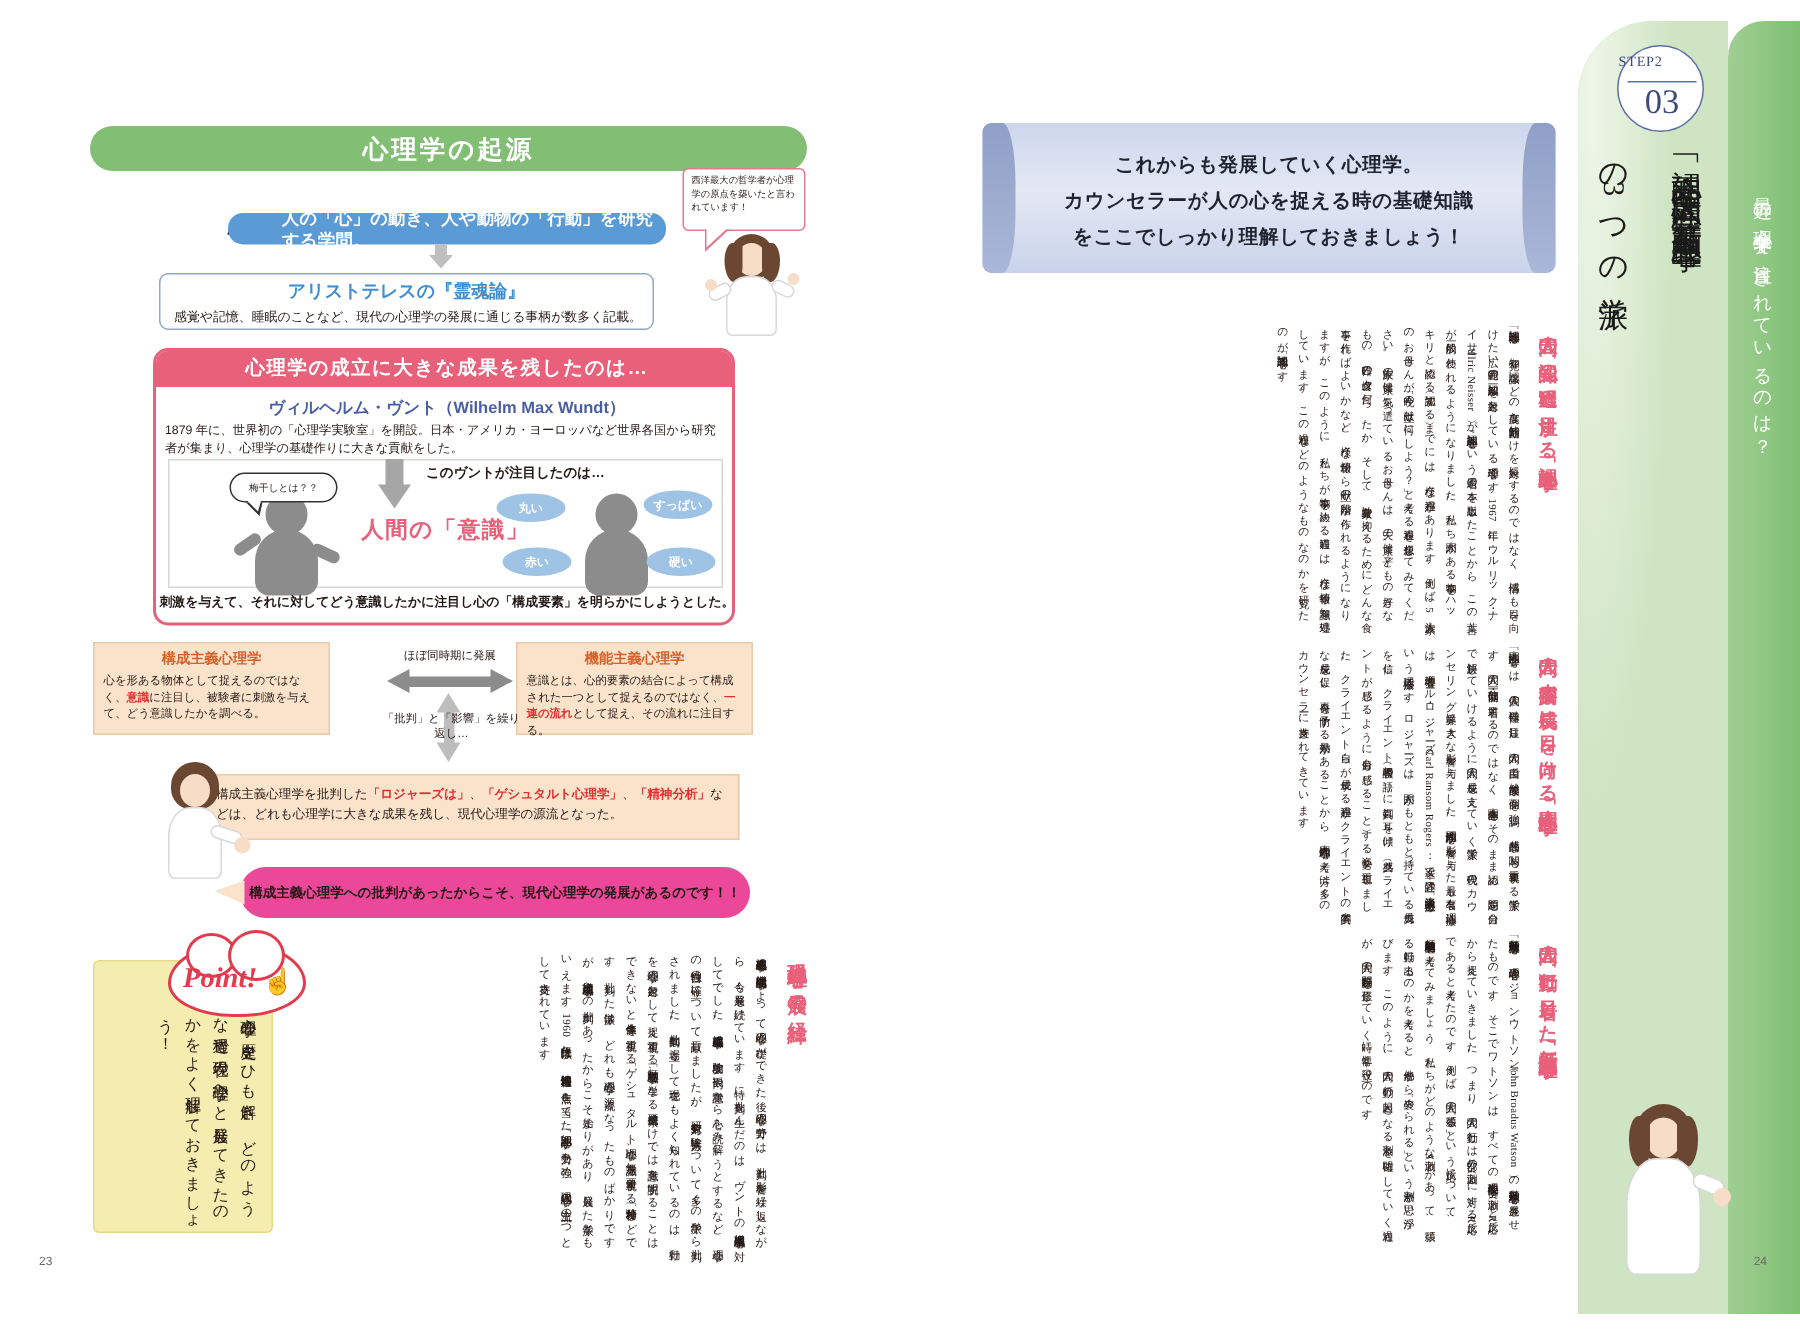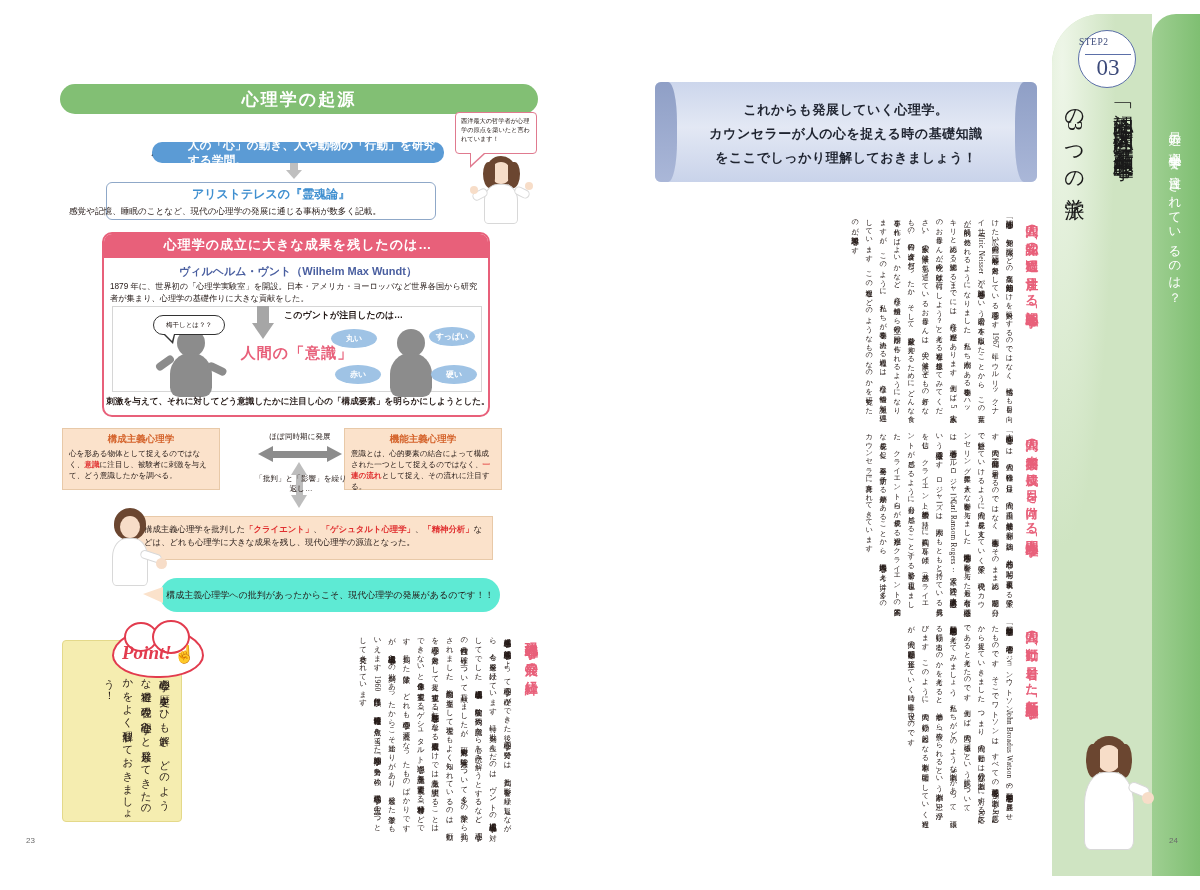--- a/index.html
+++ b/index.html
@@ -45,21 +45,21 @@
 
   .aristotle-box {
     position:absolute; left:106px; top:182px; width:330px; height:38px;
     border:1px solid #8fa8c8; border-radius:6px; background:#fff;
   }
   .aristotle-title {
     text-align:center; margin-top:3px; font-family:"Liberation Sans", sans-serif;
     font-weight:bold; font-size:12px; color:#3f8fd0;
   }
   .aristotle-sub {
-    position:absolute; left:-38px; top:23px; width:406px; 
+    position:absolute; left:-38px; top:23px; width:406px; text-align:center;
     font-family:"Liberation Sans", sans-serif; font-size:8.6px; color:#231815;
   }
 
   .bubble-top {
     position:absolute; left:455px; top:112px; width:82px; height:42px;
     border:1px solid #e07a8f; border-radius:4px; background:#fff;
     font-family:"Liberation Sans", sans-serif; font-size:6.2px; line-height:1.45;
     color:#231815; padding:4px 4px 0 5px;
   }
   .bubble-top:after{
@@ -193,23 +193,23 @@
   .crit-box {
     position:absolute; left:135px; top:516px; width:358px; height:44px;
     background:#fbe2cb; border:1px solid #e8c9a8;
     font-family:"Liberation Sans", sans-serif; font-size:8.4px; line-height:1.6;
     color:#231815; padding:6px 8px;
   }
   .crit-box .rd { color:#e03030; font-weight:bold; }
 
   .speech-orange {
     position:absolute; left:160px; top:578px; width:340px; height:34px;
-    background:#5eead4; border-radius:17px;
+    background:#ec4899; border-radius:17px;
     font-family:"Liberation Sans", sans-serif; font-size:9px; color:#231815;
-    display:flex; align-items:center; justify-content:center;
+    display:flex; align-items:center; justify-content:center;font-weight:bold;
   }
   .speech-orange:after{
     content:""; position:absolute; left:-17px; top:9px;
     border-top:7px solid transparent; border-bottom:9px solid transparent; border-right:20px solid #fbe2cb;
   }
 
   
   .point-card {
     position:absolute; left:62px; top:640px; width:120px; height:182px;
     background:#f5edb0; border:1px solid #e4d98a; border-radius:4px;
@@ -429,21 +429,21 @@
         <div class="bar"></div>
         <div class="rh"></div>
     </div>
     <div class="vdbl-arrow">
       <div class="up"></div>
         <div class="bar"></div>
         <div class="dn"></div>
     </div>
     <div class="mid-note2">「批判」と「影響」を繰り返し…</div>
 
-    <div class="crit-box"><span>構成主義心理学を批判した</span><span class="rd">「クライエント」</span><span>、</span><span class="rd">「ゲシュタルト心理学」</span><span>、</span><span class="rd">「精神分析」</span><span>などは、どれも心理学に大きな成果を残し、現代心理学の源流となった。</span></div>
+    <div class="crit-box"><span>構成主義心理学を批判した</span><span class="rd">「ロジャーズは」</span><span>、</span><span class="rd">「ゲシュタルト心理学」</span><span>、</span><span class="rd">「精神分析」</span><span>などは、どれも心理学に大きな成果を残し、現代心理学の源流となった。</span></div>
 
     <div class="woman" style="left:104px; top:508px; width:60px; height:100px;">
       <div class="w-hair" style="left:10px; top:0; width:32px; height:32px;"></div>
       <div class="w-face" style="left:16px; top:8px; width:20px; height:22px;"></div>
       <div class="w-coat" style="left:8px; top:30px; width:36px; height:48px;"></div>
       <div class="w-arm" style="left:36px; top:44px; width:22px; height:9px; transform:rotate(18deg);"></div>
       <div class="w-hand" style="left:52px; top:50px; width:11px; height:11px;"></div>
     </div>
 
     <div class="speech-orange">構成主義心理学への批判があったからこそ、現代心理学の発展があるのです！！</div>

